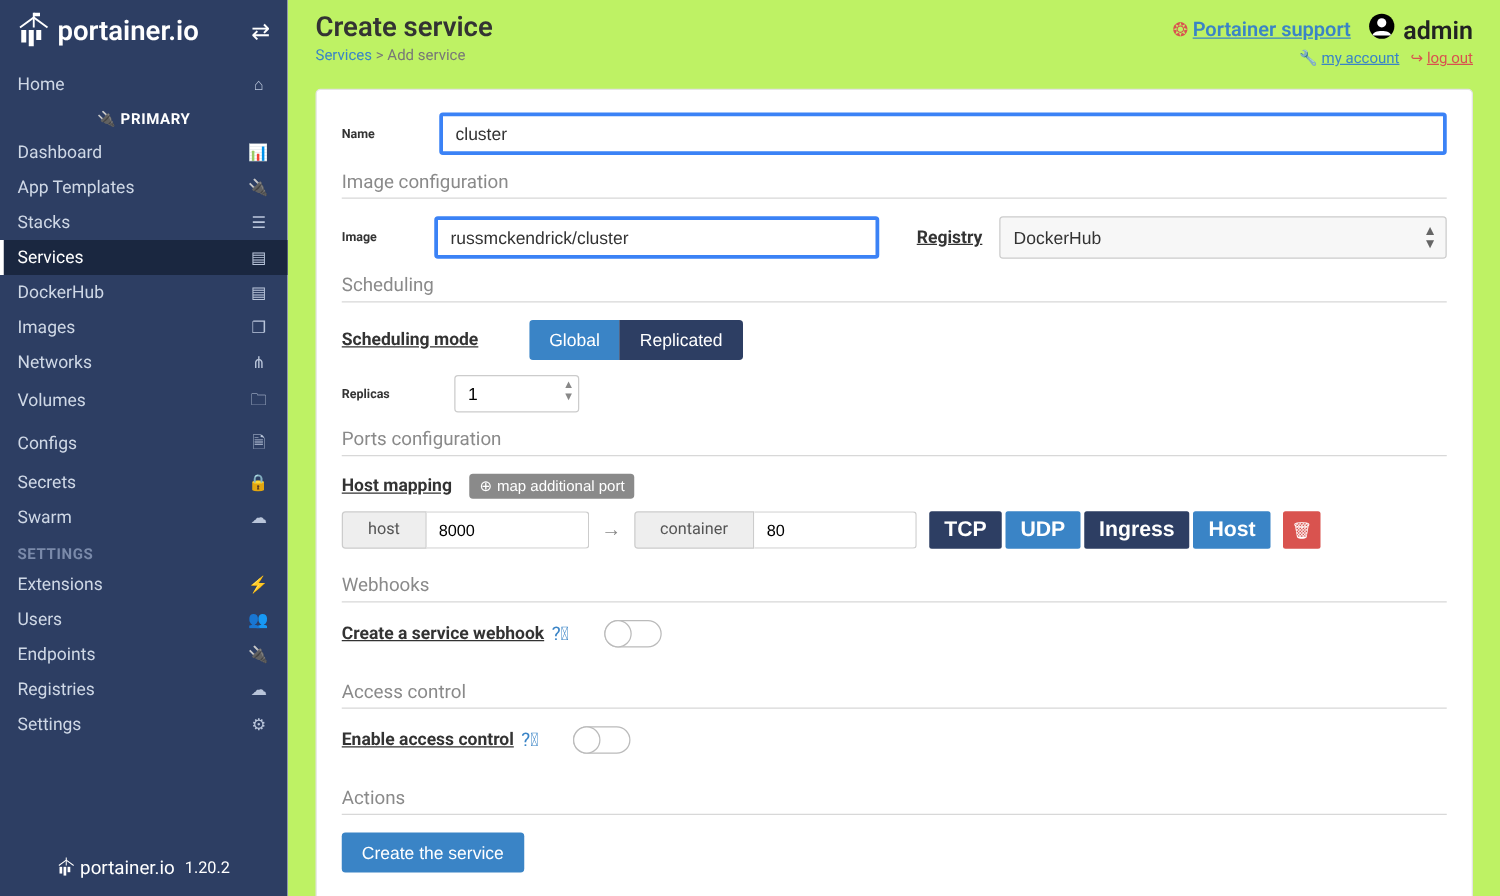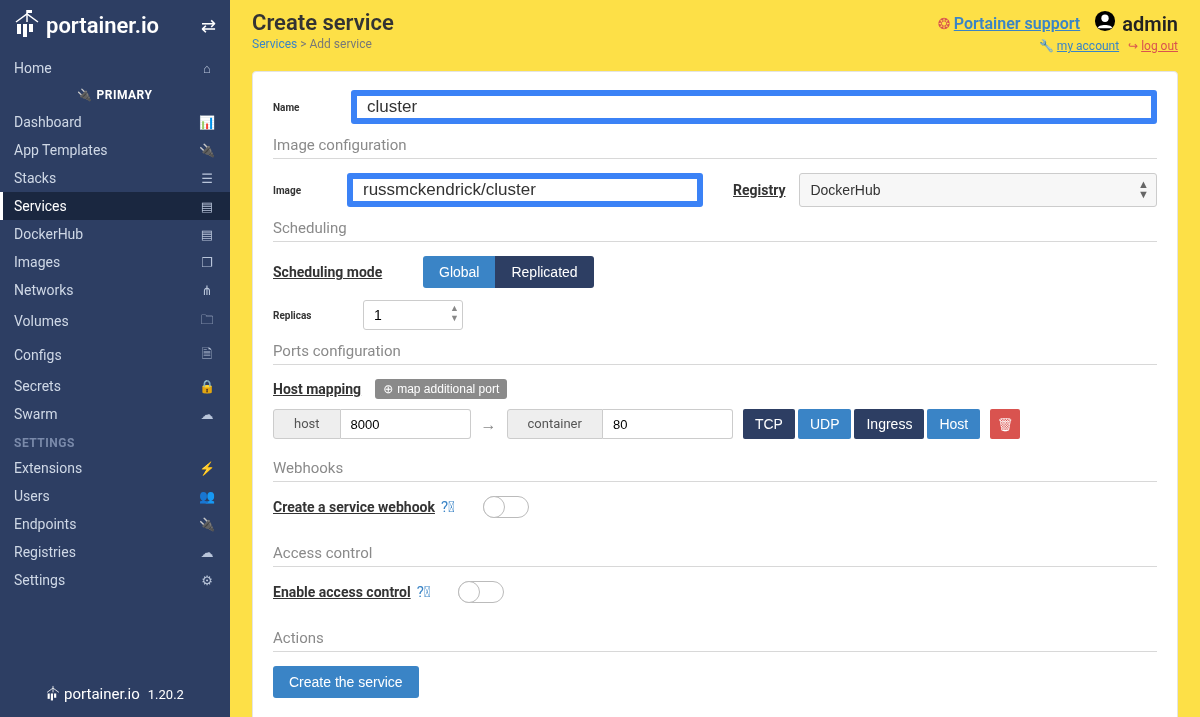--- a/index.html
+++ b/index.html
@@ -15,41 +15,41 @@
 .nav { flex: 1; }
 .nav-item { display: flex; align-items: center; justify-content: space-between; padding: 6px 14px; cursor: pointer; font-size: 14px; }
 .nav-item.active { background: #1a2740; border-left: 3px solid #fff; padding-left: 11px; color: #fff; }
 .nav-item .icon { width: 18px; text-align: center; color: #b9c5da; font-size: 13px; }
 .nav-primary { text-align: center; padding: 6px 0; font-size: 12px; font-weight: 700; color: #fff; letter-spacing: 0.5px; }
 .nav-section { padding: 8px 14px 4px; font-size: 12px; color: #7a8aaa; font-weight: 700; letter-spacing: 0.5px; }
 .sidebar-footer { padding: 14px; display: flex; align-items: center; justify-content: center; gap: 8px; color: #fff; font-size: 13px; }
 .sidebar-footer .flogo { display: flex; align-items: center; gap: 4px; font-size: 15px; }
 
 
-.main { flex: 1; padding: 10px 22px 22px 22px; overflow-y: auto; background: #fde047; }
+.main { flex: 1; padding: 10px 22px 22px 22px; overflow-y: auto; background: #bef264; }
 .topbar { display: flex; justify-content: space-between; align-items: flex-start; }
 .page-title { font-size: 22px; font-weight: 600; color: #333; }
 .breadcrumb { font-size: 12px; color: #777; margin-top: 2px; }
 .breadcrumb a { color: #3a84c6; text-decoration: none; }
 .top-right { text-align: right; }
 .top-links { display: flex; align-items: center; gap: 14px; }
 .support-link { color: #3a84c6; font-weight: 600; font-size: 16px; }
 .support-ico { color: #d9534f; font-size: 15px; }
 .admin { font-size: 20px; font-weight: 600; display: flex; align-items: center; gap: 6px; color: #222; }
 .sub-links { font-size: 12px; margin-top: 2px; }
 .sub-links a { color: #3a84c6; text-decoration: underline; }
 .wrench { color: #3a84c6; }
 .logout-ico { color: #d9534f; }
 
 
 .card { background: #fff; border: 1px solid #e4e4e4; border-radius: 4px; margin-top: 18px; padding: 18px 20px 24px; }
 .row { display: flex; align-items: center; margin-bottom: 12px; }
 .lbl { width: 78px; font-weight: 700; font-size: 10px; color: #333; }
 .lbl-wide { font-weight: 700; font-size: 14px; color: #333; text-decoration: underline; }
-.input { flex: 1; height: 34px; border: 6px solid #3b82f6; border-radius: 3px; padding: 0 10px; font-size: 17px; color: #333; }
+.input { flex: 1; height: 34px; border: 3px solid #3b82f6; border-radius: 3px; padding: 0 10px; font-size: 14px; color: #333; }
 .section-h { color: #8a8a8a; font-size: 15px; border-bottom: 1px solid #d8d8d8; padding-bottom: 4px; margin: 12px 0 14px; }
 .row-img { display: flex; align-items: center; gap: 30px; }
 .img-group { display: flex; align-items: center; gap: 14px; flex: 1; }
 .select-wrap { position: relative; flex: 1; }
 .select { width: 100%; height: 34px; border: 1px solid #ccc; border-radius: 3px; background: #f7f7f7; padding: 0 26px 0 10px; font-size: 14px; color: #333; appearance: none; }
 .select-caret { position: absolute; right: 8px; top: 7px; font-size: 11px; color: #666; line-height: 10px; pointer-events: none; }
 
 .btn-toggle { display: inline-flex; border-radius: 3px; overflow: hidden; }
 .btn-toggle button { border: none; padding: 8px 16px; font-size: 14px; cursor: pointer; }
 .btn-toggle .on { background: #3a84c6; color: #fff; }
@@ -58,21 +58,21 @@
 .num-input { width: 100px; height: 30px; border: 1px solid #ccc; border-radius: 3px; padding: 0 22px 0 10px; font-size: 14px; }
 .stepper { position: absolute; right: 4px; top: 3px; font-size: 9px; color: #888; line-height: 10px; }
 
 .badge-btn { background: #8a8a8a; color: #fff; font-size: 12px; border: none; border-radius: 3px; padding: 3px 8px; cursor: pointer; display: inline-flex; align-items: center; gap: 4px; }
 .port-row { display: flex; align-items: center; gap: 10px; margin-top: 10px; }
 .igroup { display: flex; }
 .igroup .addon { background: #eee; border: 1px solid #ccc; padding: 0 20px; height: 30px; line-height: 28px; font-size: 13px; color: #555; border-radius: 3px 0 0 3px; }
 .igroup input { height: 30px; border: 1px solid #ccc; border-left: none; border-radius: 0 3px 3px 0; padding: 0 10px; width: 130px; font-size: 13px; }
 .arrow { color: #888; font-size: 16px; }
 .proto-btns { display: flex; gap: 3px; }
-.proto-btns button { height: 30px; border: none; padding: 0 12px; font-size: 14px; color: #fff; border-radius: 2px; cursor: pointer; }
+.proto-btns button { height: 30px; border: none; padding: 0 12px; font-size: 17px; color: #fff; border-radius: 2px; cursor: pointer; font-weight: bold; }
 .p-tcp { background: #2d3e63; }
 .p-udp { background: #3a84c6; }
 .p-ing { background: #2d3e63; }
 .p-host { background: #3a84c6; }
 .del-btn { height: 30px; width: 30px; background: #d9534f; border: none; border-radius: 2px; color: #fff; cursor: pointer; font-size: 13px; }
 
 .help-ico { color: #3a84c6; font-size: 15px; margin-left: 6px; }
 .toggle { width: 46px; height: 22px; border: 1px solid #bbb; border-radius: 11px; background: #fff; position: relative; cursor: pointer; display: inline-block; vertical-align: middle; margin-left: 28px; }
 .toggle::after { content: ""; position: absolute; width: 20px; height: 20px; border-radius: 50%; background: #fff; border: 1px solid #bbb; top: -1px; left: -1px; }
 

